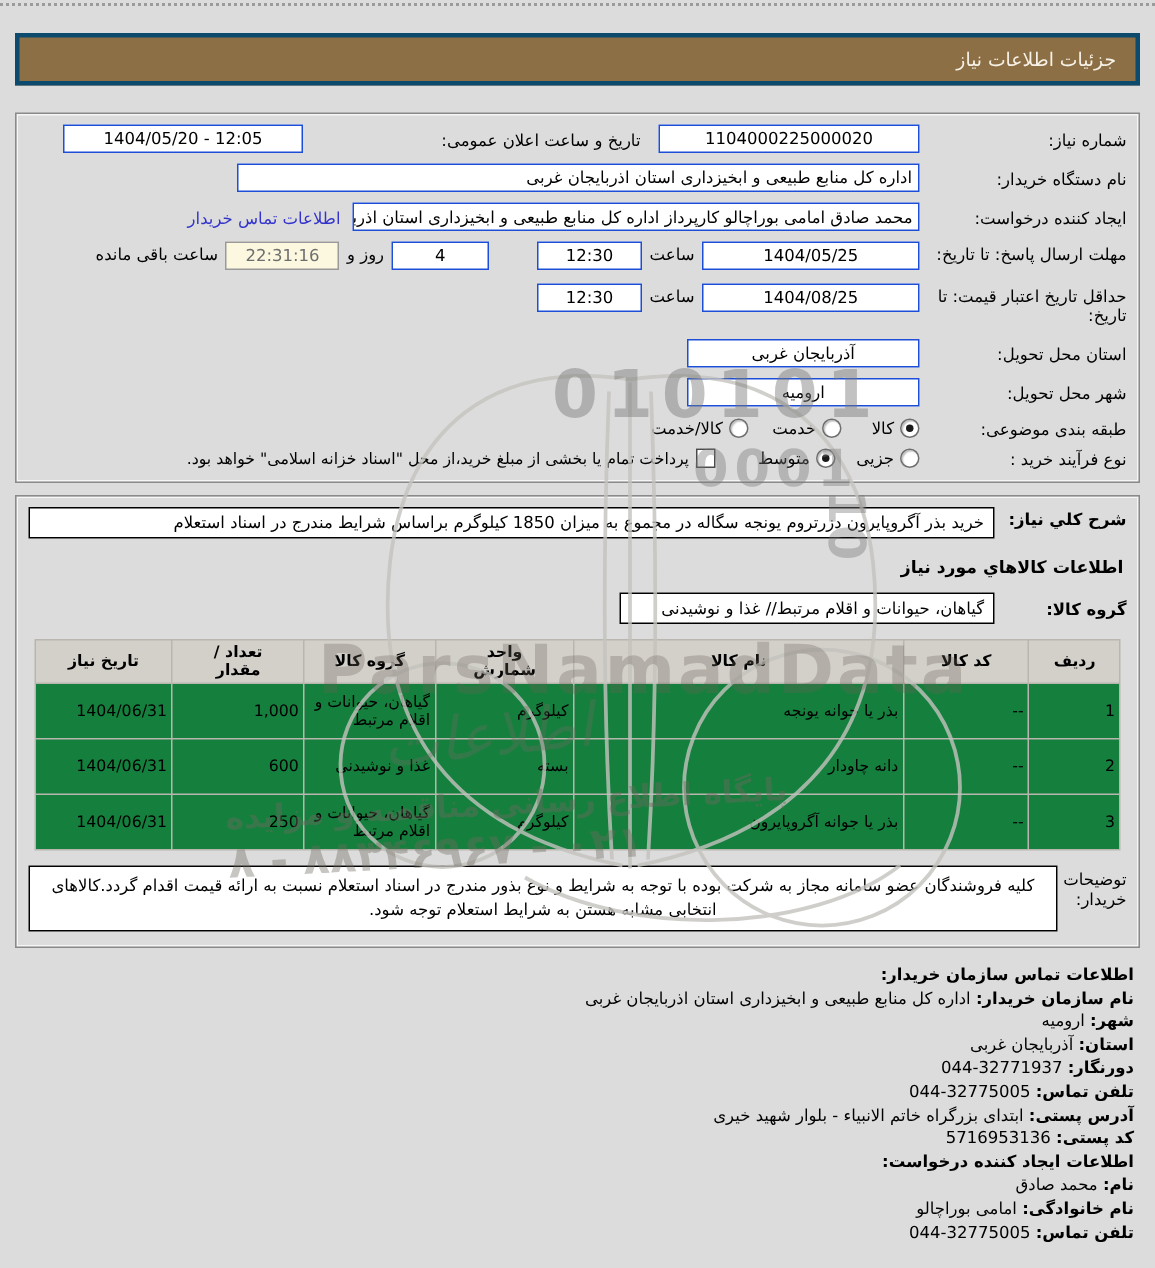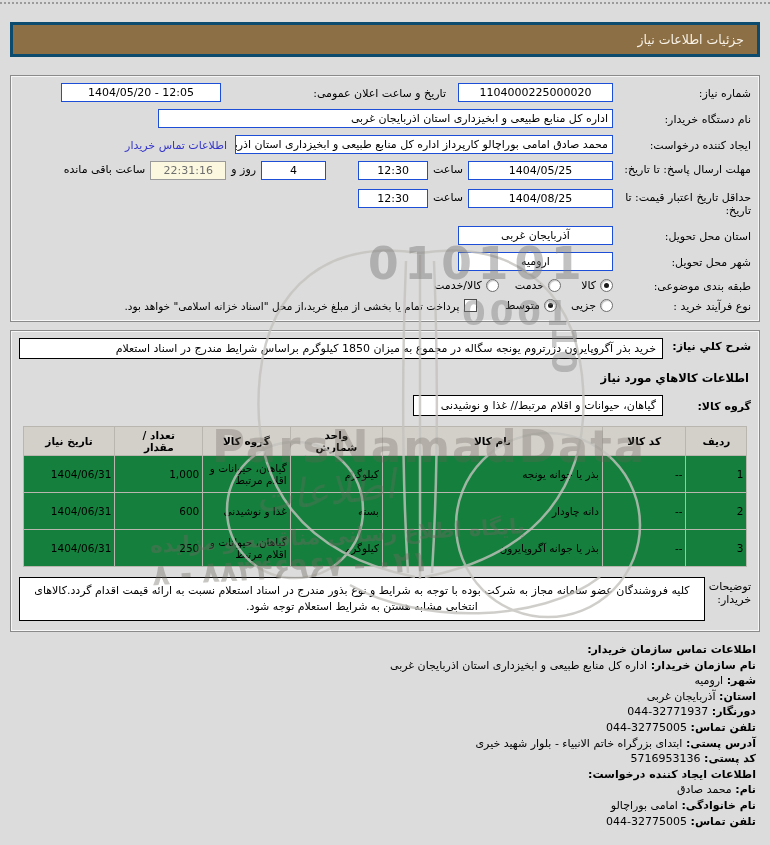--- a/index.html
+++ b/index.html
@@ -106,21 +106,21 @@
 <div class="top-dotted"></div>
 
 <div class="title-bar">
   <span>جزئیات اطلاعات نیاز</span>
 </div>
 
 <div class="box" id="box1">
 
   <div class="row">
     <div class="lbl w138">شماره نیاز:</div>
-    <div class="tb c" style="width:155px">1104000225000020</div>
+    <div class="tb c" style="width:174px">1104000225000020</div>
     <div class="lbl" style="width:237px; padding-right:12px">تاریخ و ساعت اعلان عمومی:</div>
     <div class="tb c" style="width:160px">12:05 - 1404/05/20</div>
   </div>
 
   <div class="row">
     <div class="lbl w138">نام دستگاه خریدار:</div>
     <div class="tb" style="width:455px">اداره کل منابع طبیعی و ابخیزداری استان اذربایجان غربی</div>
   </div>
 
   <div class="row">

